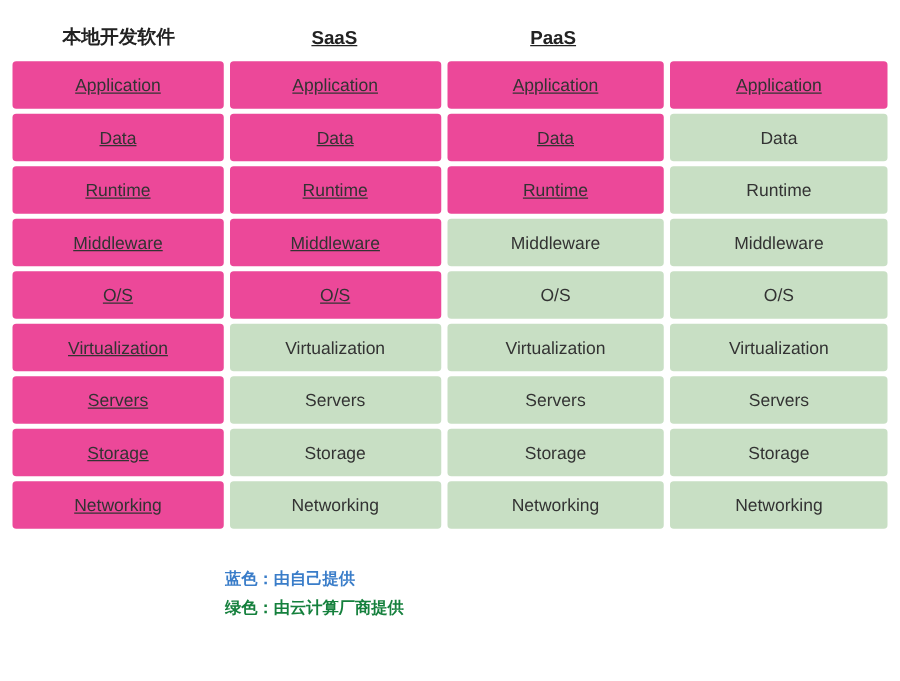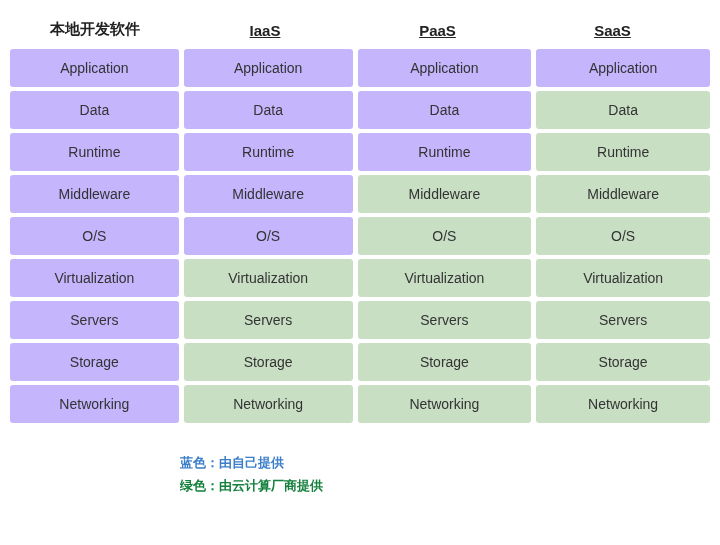--- a/index.html
+++ b/index.html
@@ -47,44 +47,44 @@
       height: 38px;
       display: flex;
       align-items: center;
       justify-content: center;
       font-size: 14px;
       font-weight: 500;
       border-radius: 3px;
       color: #333;
     }
     .blue {
-      background-color: #c4b5fd;
+      background-color: #ec4899;
+      text-decoration: underline;
     }
     .green {
       background-color: #c8dfc4;
     }
 
     .legend {
       margin-top: 28px;
       padding-left: 170px;
       font-size: 13px;
       color: #333;
       line-height: 1.8;
     }
     .legend-blue { color: #3a7dc9; font-weight: bold; }
     .legend-green { color: #15803d; font-weight: bold; }
   </style>
 </head>
 <body>
 
 <div class="header-row">
   <div class="col-header col0">本地开发软件</div>
-  <div class="col-header col1 underline">IaaS</div>
+  <div class="col-header col3 underline">SaaS</div>
   <div class="col-header col2 underline">PaaS</div>
-  <div class="col-header col3 underline">SaaS</div>
 </div>
 
 <div class="grid">
 
   <div class="column col0">
   <div class="cell blue">Application</div>
       <div class="cell blue">Data</div>
       <div class="cell blue">Runtime</div>
       <div class="cell blue">Middleware</div>
       <div class="cell blue">O/S</div>

